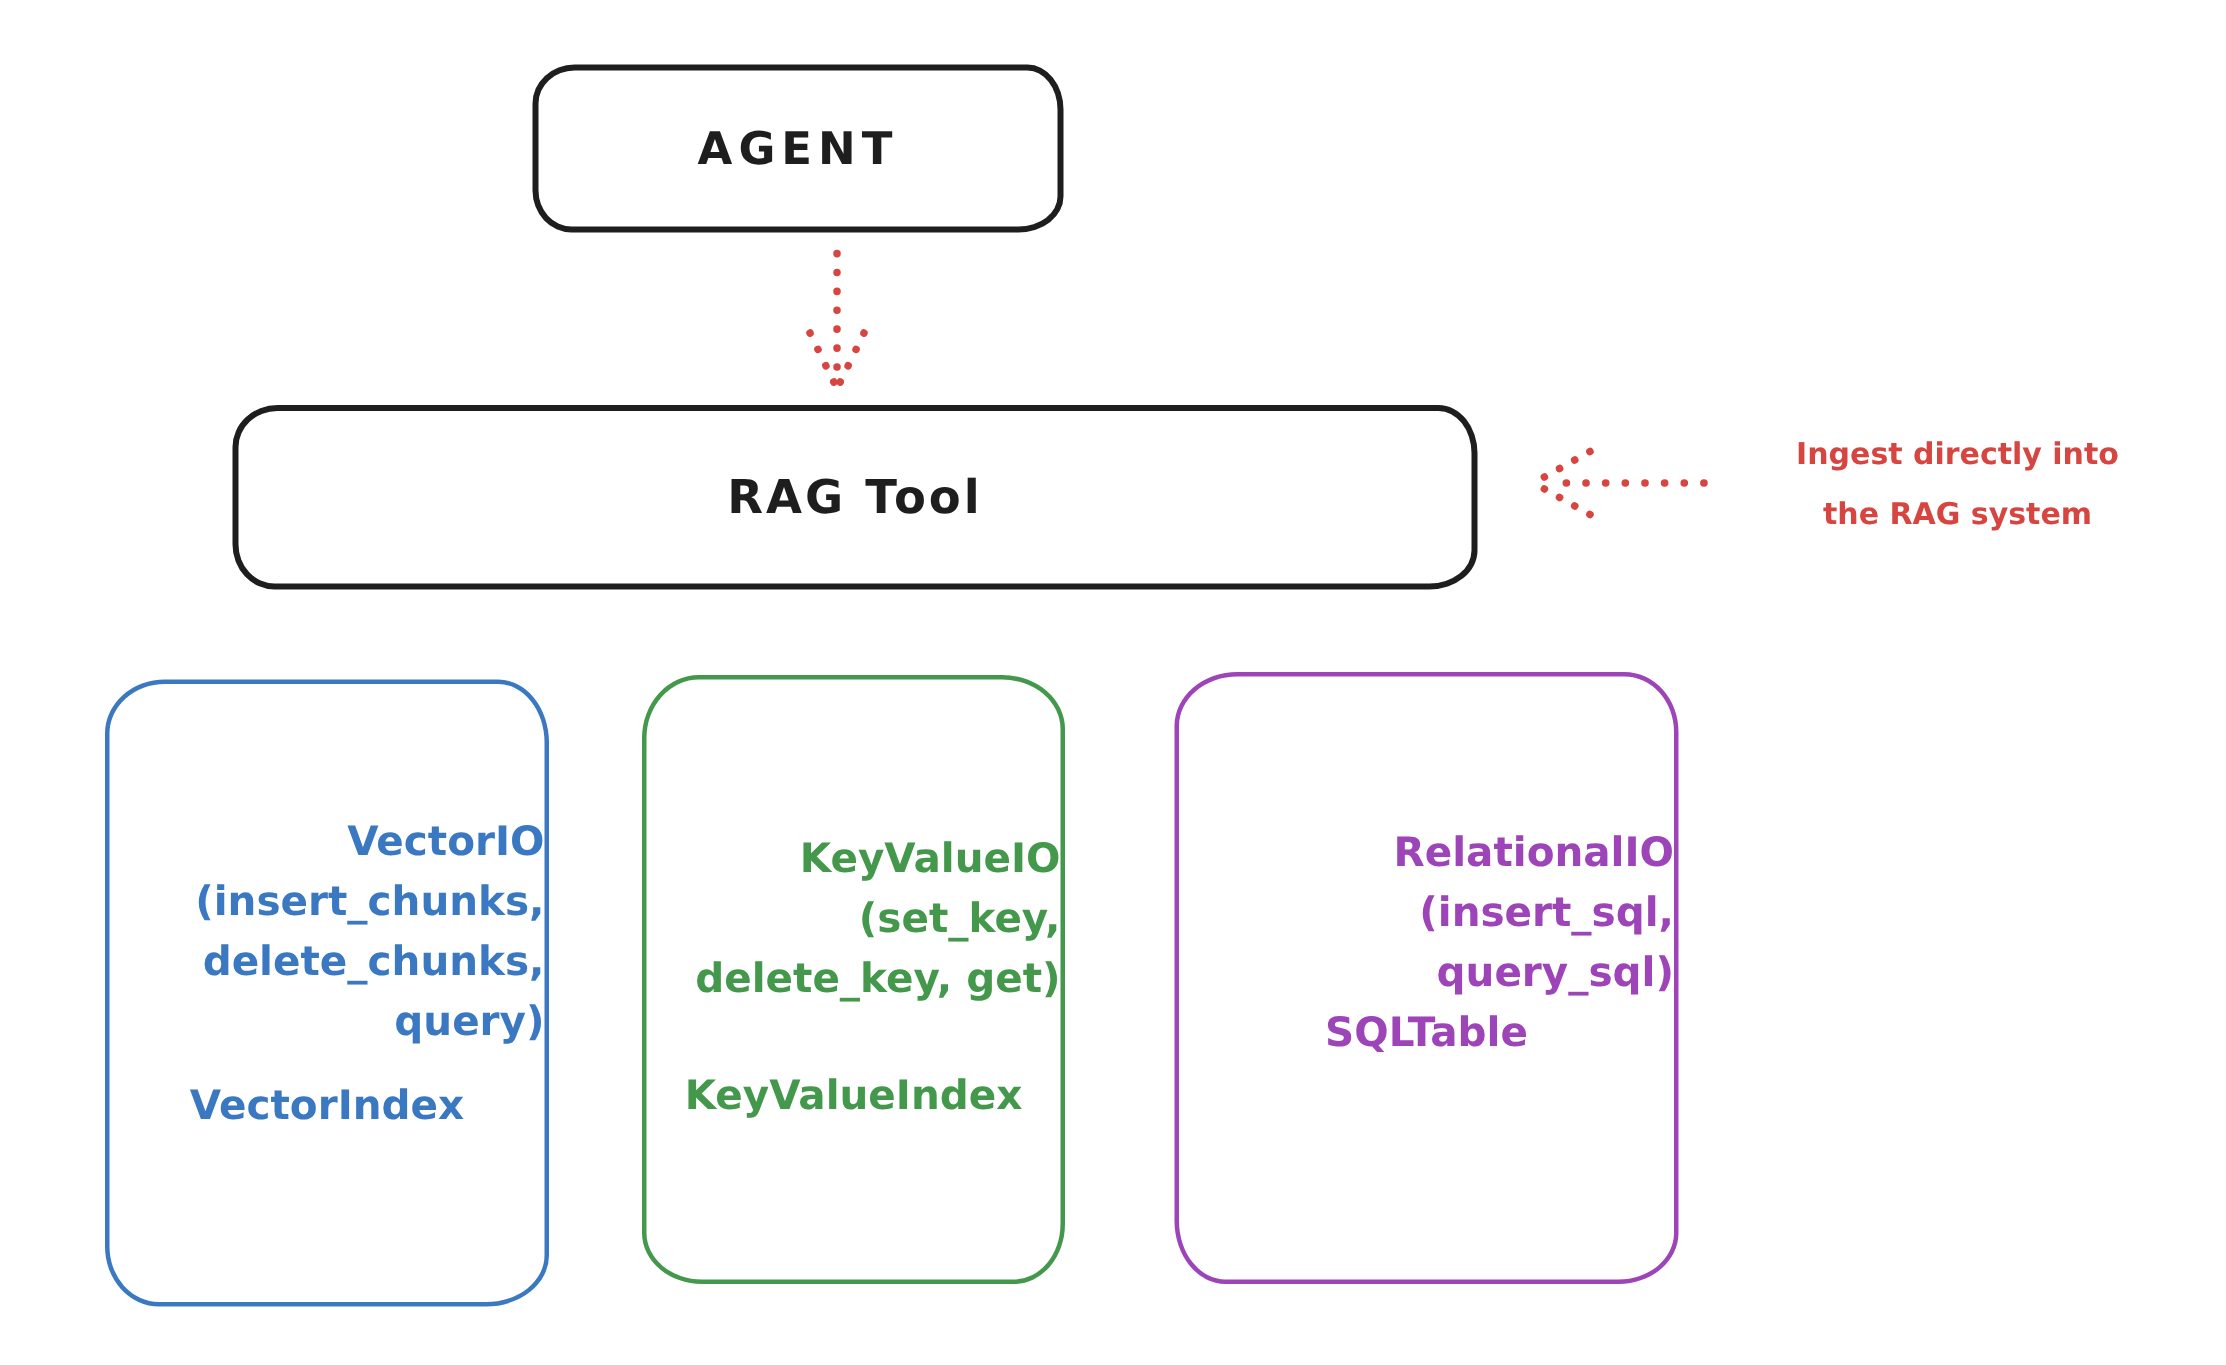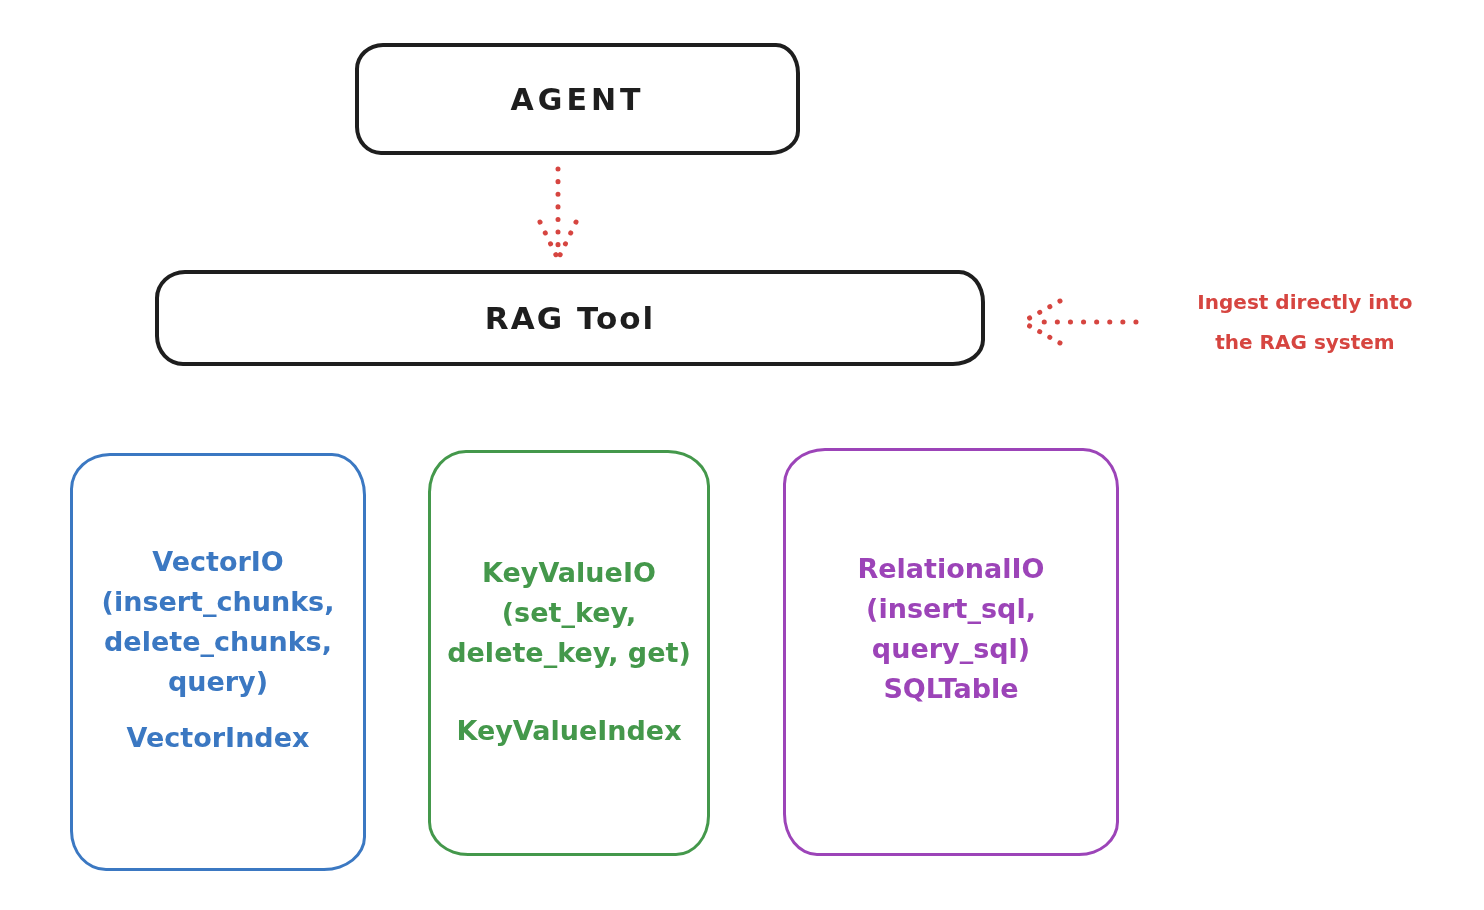--- a/index.html
+++ b/index.html
@@ -19,27 +19,27 @@
     position: absolute;
     background: #ffffff;
     box-sizing: border-box;
     display: flex;
     align-items: center;
     justify-content: center;
   }
   
   .box-agent {
     left: 355px; top: 43px;
-    width: 445px; height: 112px;
+    width: 354px; height: 112px;
     border: 4px solid #1e1e1e;
     border-radius: 28px 24px 30px 26px / 26px 30px 24px 28px;
   }
   .box-ragtool {
     left: 155px; top: 270px;
-    width: 830px; height: 96px;
+    width: 830px; height: 123px;
     border: 4px solid #1e1e1e;
     border-radius: 30px 26px 32px 28px / 28px 32px 26px 30px;
   }
   .black-label {
     color: #1e1e1e;
     font-size: 30px;
     font-weight: 700;
     letter-spacing: 4px;
   }
   .box-ragtool .black-label {
@@ -76,20 +76,21 @@
     border: 3.5px solid #9c44b8;
     border-radius: 42px 36px 40px 34px / 36px 40px 34px 42px;
     color: #9c44b8;
     padding-top: 98px;
   }
   .io-line {
     font-size: 27px;
     font-weight: 600;
     line-height: 40px;
     white-space: nowrap;
+    text-align: right;
   }
   .io-index {
     font-size: 27px;
     font-weight: 700;
     line-height: 40px;
     white-space: nowrap;
   }
   .io-vector .io-index    { margin-top: 16px; }
   .io-keyvalue .io-index  { margin-top: 38px; }
   .io-relational .io-index{ }

